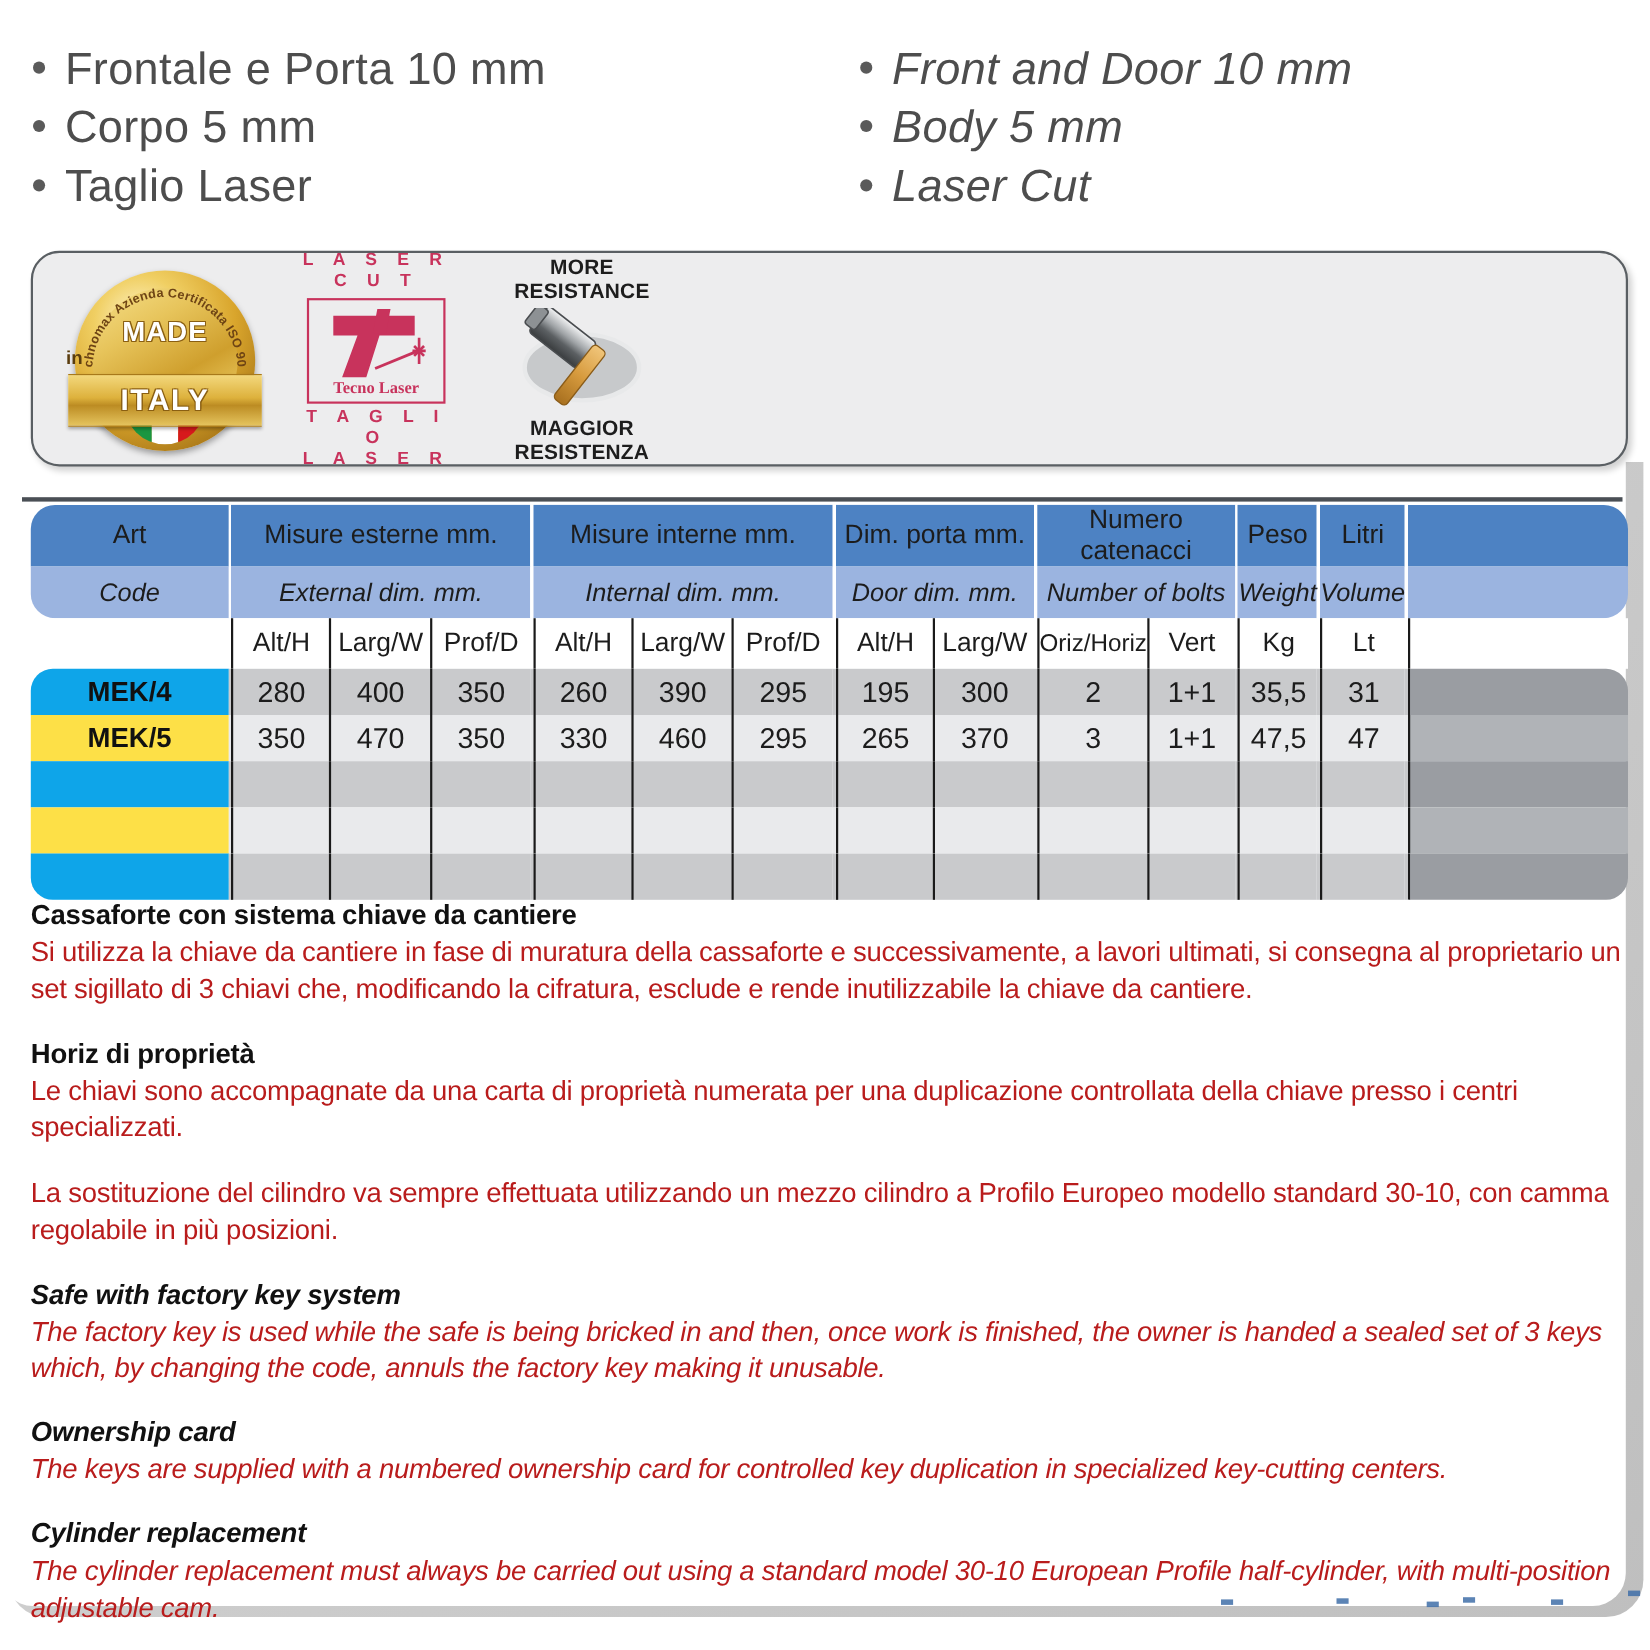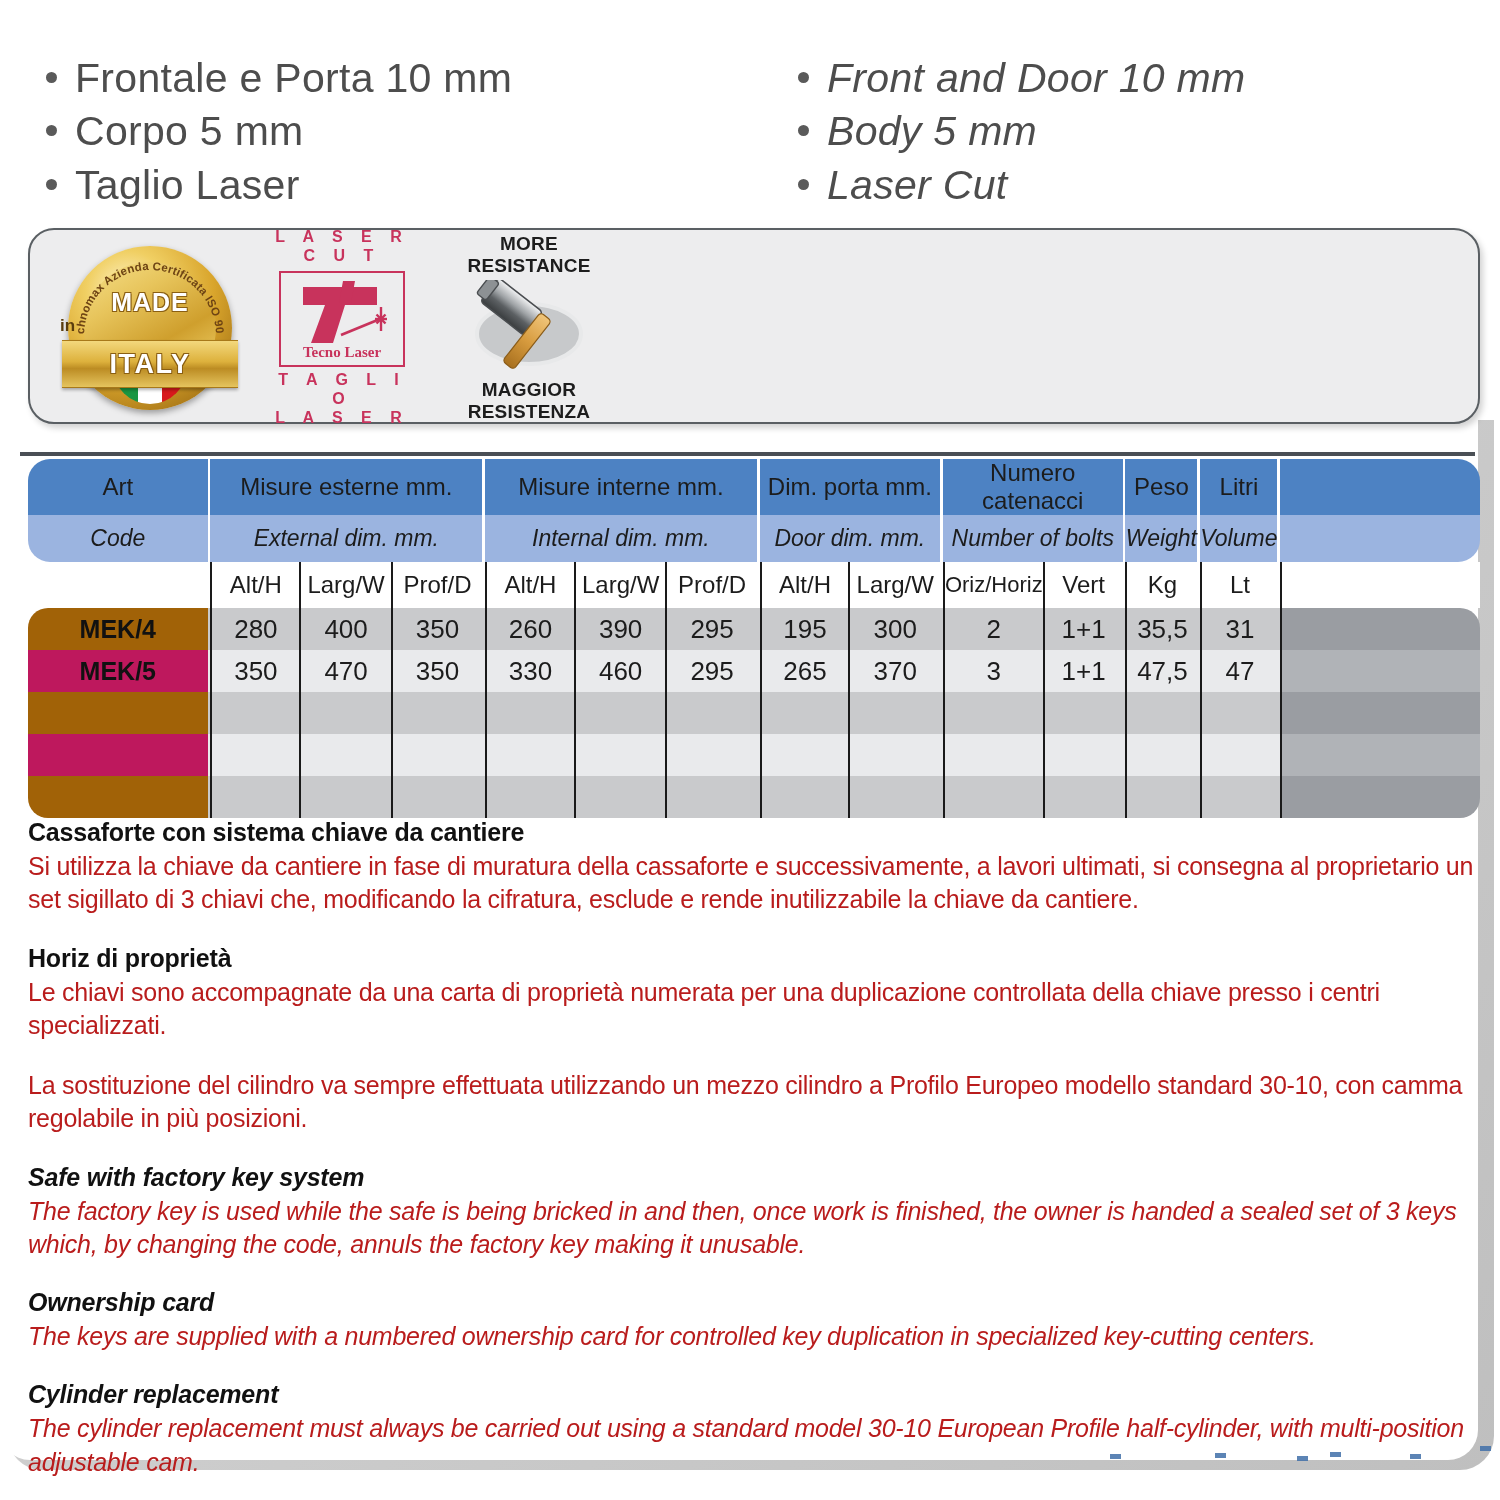--- a/index.html
+++ b/index.html
@@ -27,21 +27,21 @@
   }
   .tickmarks{
     position:absolute;left:1050px;top:1452px;width:440px;height:10px;z-index:3;
   }
   .tickmarks i{position:absolute;display:block;height:5px;width:11px;background:#3f6ea8;opacity:.85;}
 
   
   .bullets{position:absolute;z-index:4;}
   .bullets.it{left:30px;top:36px;width:720px;}
   .bullets.en{left:782px;top:36px;width:700px;}
-  .bullets ul{list-style:none;margin:16px;padding:0;}
+  .bullets ul{list-style:none;margin:0;padding:0;}
   .bullets li{
     display:flex;align-items:baseline;
     font-size:41px;color:#4d4d4d;letter-spacing:.3px;
     line-height:1.30;white-space:nowrap;
   }
   .bullets.en li{font-style:italic;}
   .bullets li .dot{
     display:inline-block;width:11px;height:11px;border-radius:50%;
     background:#5a5a5a;margin-right:18px;flex:0 0 auto;
     position:relative;top:-9px;
@@ -138,22 +138,22 @@
   .hrow1 td.last{border-top-right-radius:22px;}
   .hrow2 td.first{border-bottom-left-radius:22px;}
   .hrow2 td.last{border-bottom-right-radius:22px;}
   .hrow1 td.sep, .hrow2 td.sep{background:#fff;width:3px;}
   .srow td{height:46px;font-size:24px;background:#fff;border-left:2.5px solid #1a1a1a;}
   .srow td.nb{border-left:none;}
   .drow td{height:42px;font-size:26px;border-left:2.5px solid #1a1a1a;}
   .drow td.nb{border-left:none;}
   .drow.odd td{background:#c9cacc;}
   .drow.even td{background:#e9eaec;}
-  .drow td.code{font-weight:bold;font-size:25px;background:#a16207;color:#111;}
-  .drow.even td.code{background:#be185d;}
+  .drow td.code{font-weight:bold;font-size:25px;background:#0ea5e9;color:#111;}
+  .drow.even td.code{background:#fde047;}
   .drow td.tail{background:#9a9da2;border-left:2.5px solid #1a1a1a;}
   .drow.even td.tail{background:#b0b3b7;}
   .drow.r1 td.code{border-top-left-radius:20px;}
   .drow.r1 td.tail{border-top-right-radius:20px;}
   .drow.rlast td.code{border-bottom-left-radius:20px;}
   .drow.rlast td.tail{border-bottom-right-radius:20px;}
   .drow.rlast td{border-bottom-left-radius:0;}
 
   
   .content{position:absolute;left:28px;top:818px;width:1452px;z-index:5;}

